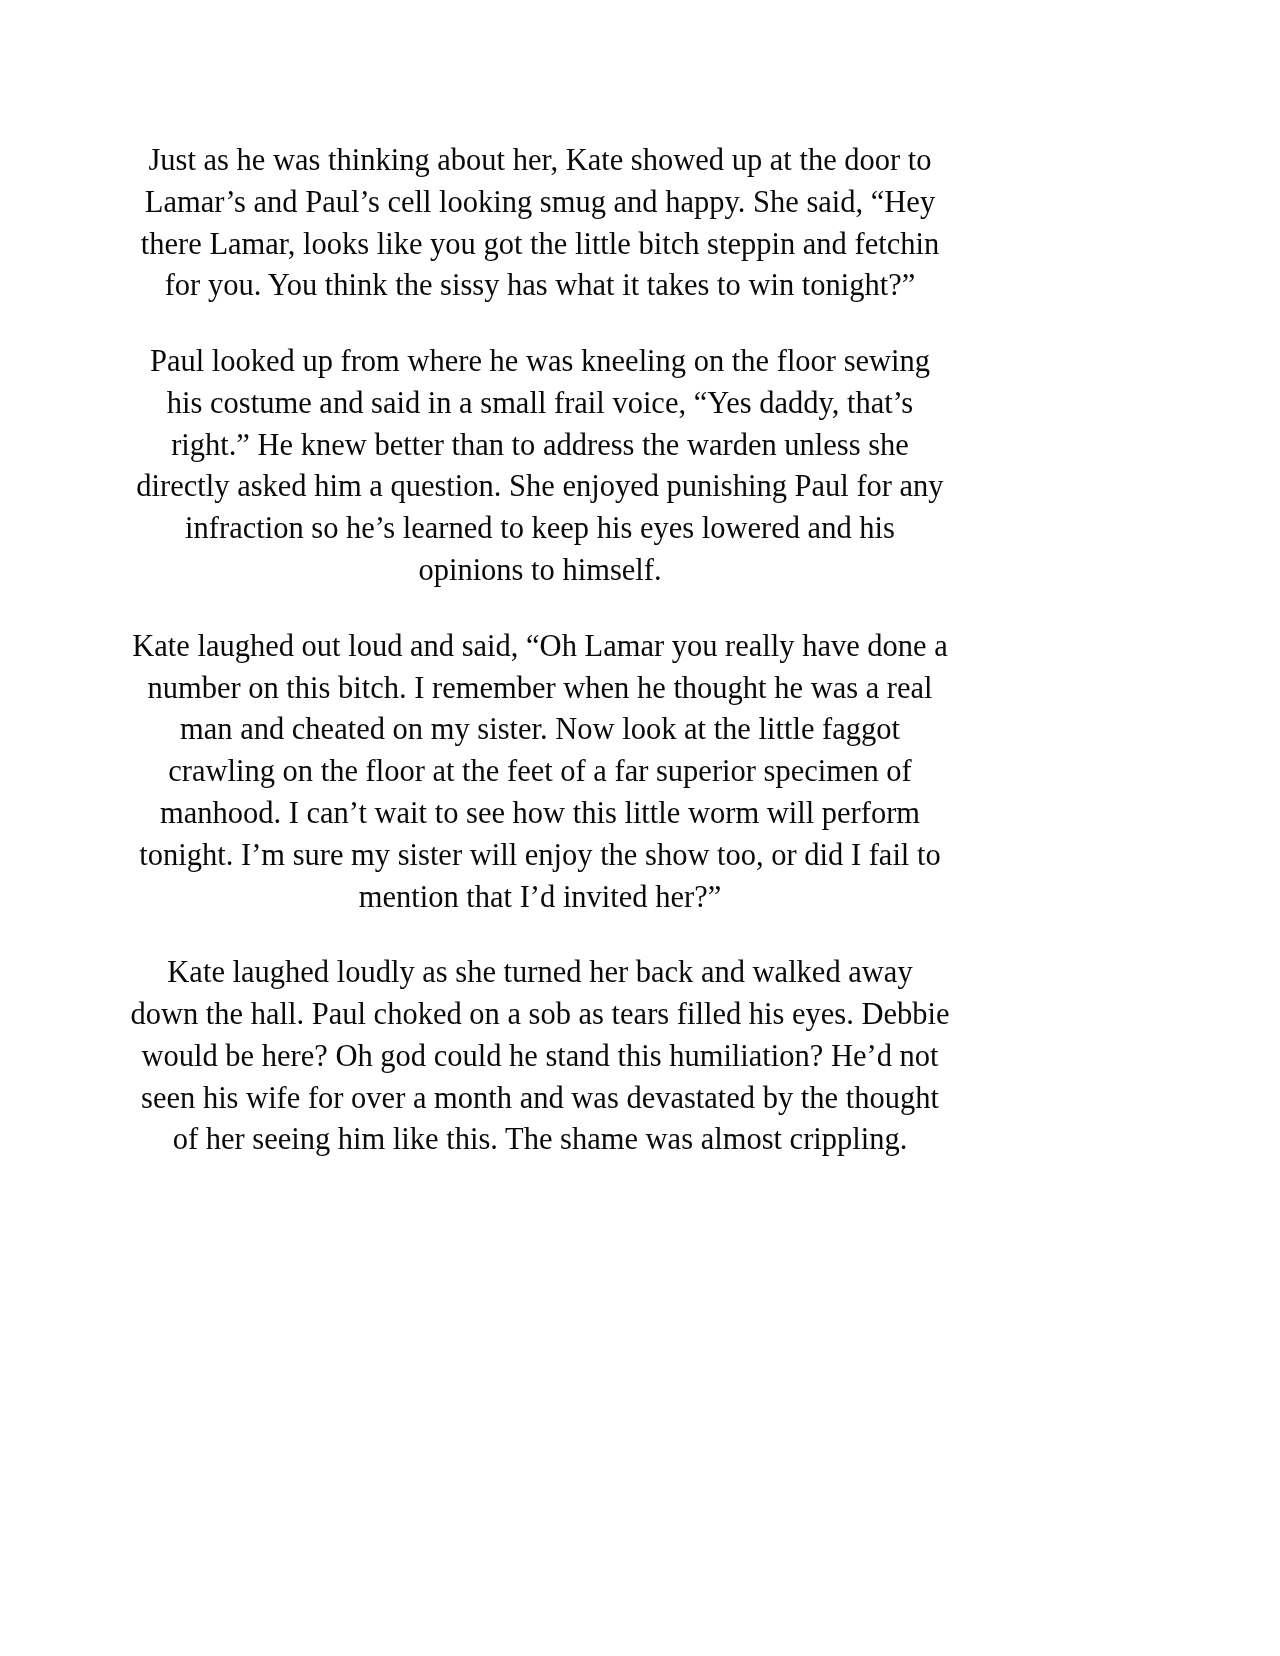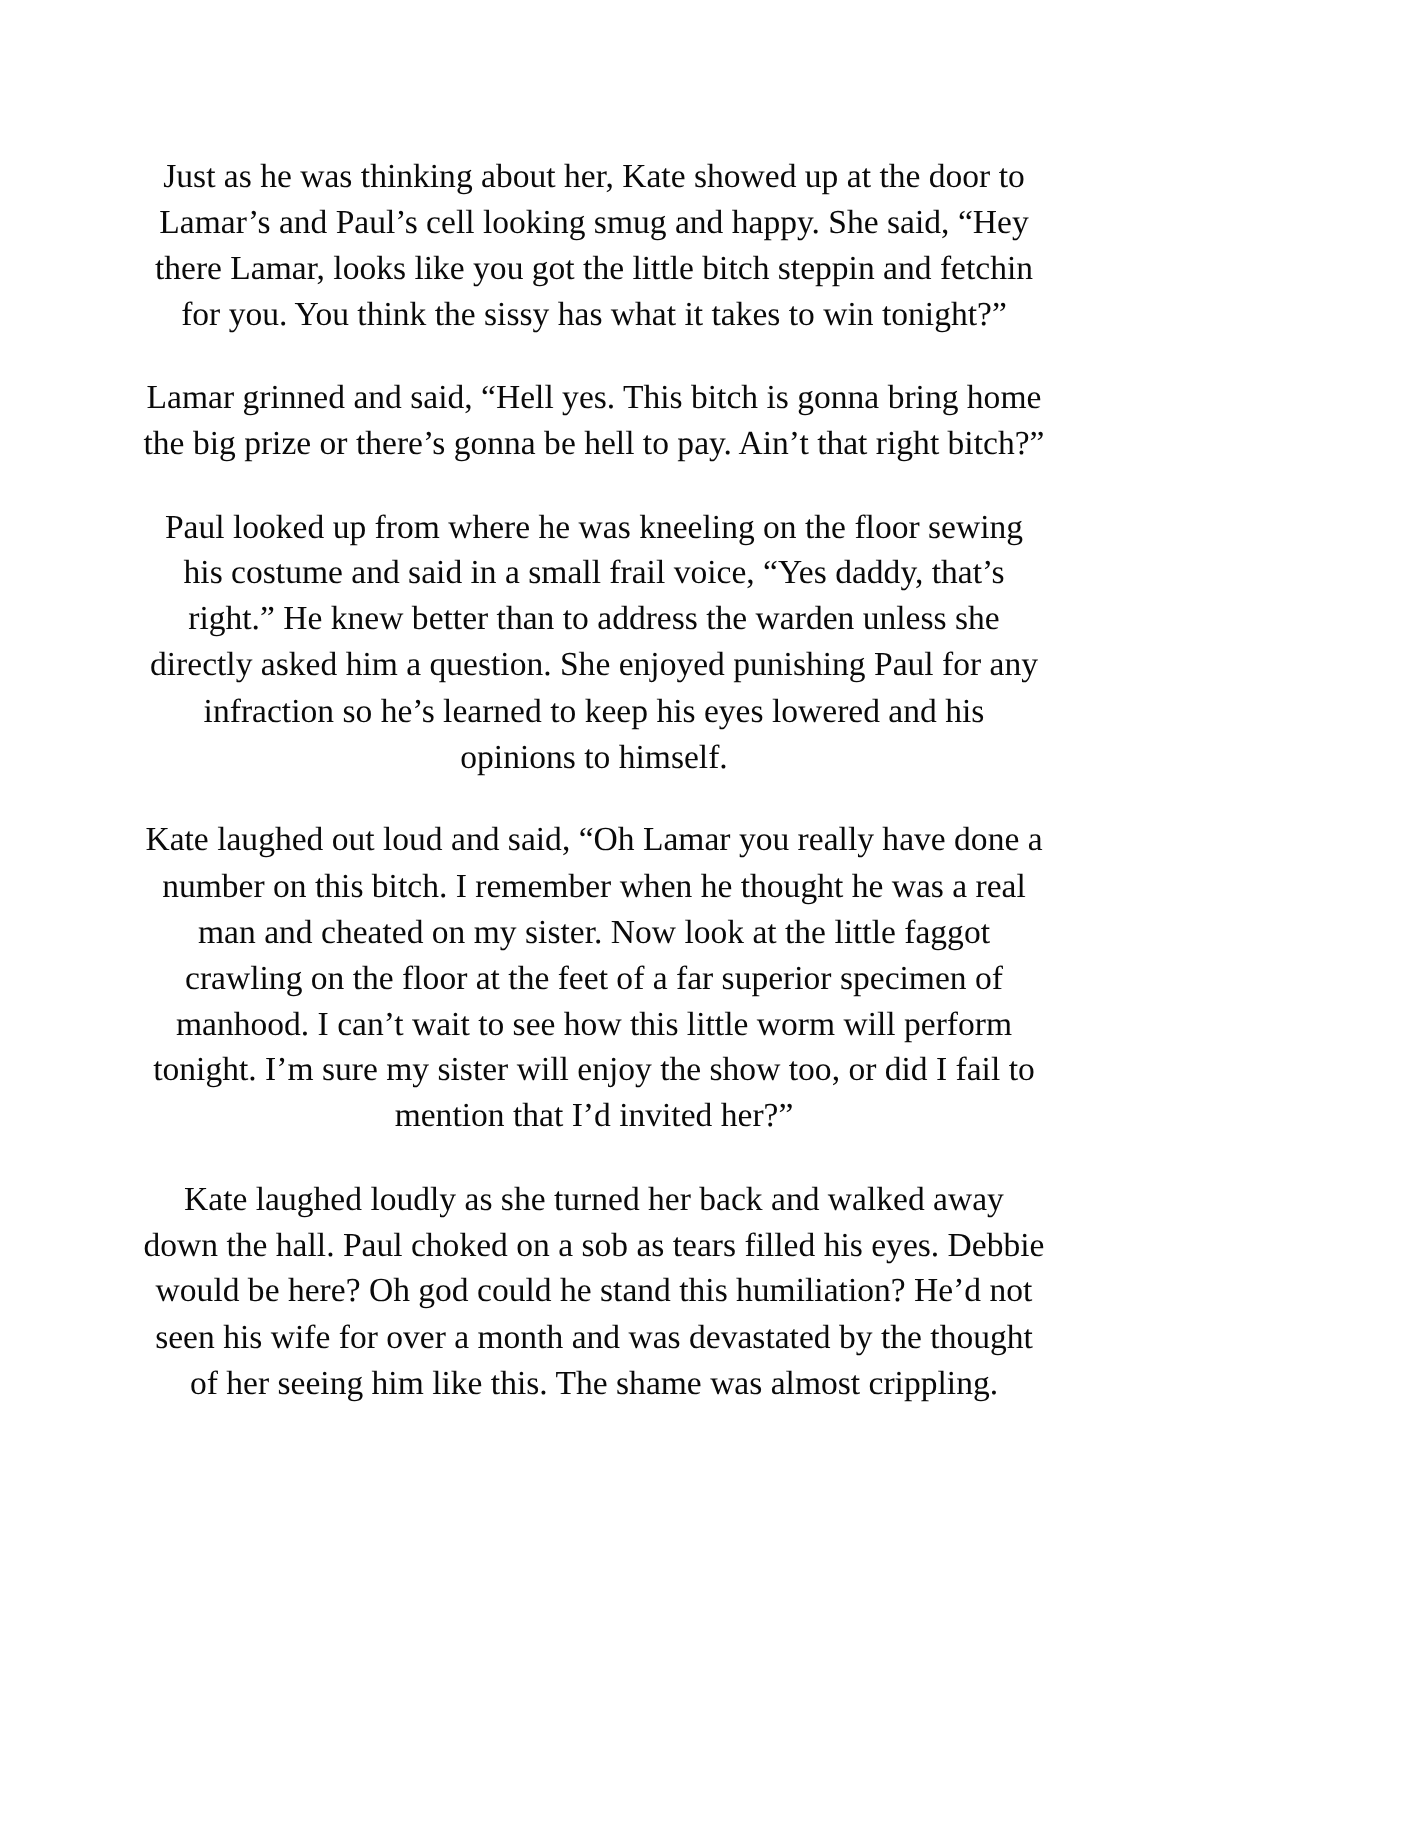--- a/index.html
+++ b/index.html
@@ -37,23 +37,20 @@
 </style>
 </head>
 <body>
 
 <div class="page">
   <div class="doc-body">
     <p class="para">
       <span class="lead">Just as he was thinking about her, Kate showed up at the door to Lamar’s and Paul’s cell looking smug and happy. She said, “Hey there Lamar, looks like you got the little bitch steppin and fetchin for you. You think the sissy has what it takes to win tonight?”</span>
     </p>
     <p class="para">
-      <span class="lead">Lamar grinned and said, “Hell yes. This bitch is gonna bring home the big prize or there’s gonna be hell to pay. Ain’t that right bitch?”</span>
-    </p>
-    <p class="para">
       <span class="lead">Paul looked up from where he was kneeling on the floor sewing his costume and said in a small frail voice, “Yes daddy, that’s right.” He knew better than to address the warden unless she directly asked him a question. She enjoyed punishing Paul for any infraction so he’s learned to keep his eyes lowered and his opinions to himself.</span>
     </p>
     <p class="para">
       <span class="lead">Kate laughed out loud and said, “Oh Lamar you really have done a number on this bitch. I remember when he thought he was a real man and cheated on my sister. Now look at the little faggot crawling on the floor at the feet of a far superior specimen of manhood. I can’t wait to see how this little worm will perform tonight. I’m sure my sister will enjoy the show too, or did I fail to mention that I’d invited her?”</span>
     </p>
     <p class="para">
       <span class="lead">Kate laughed loudly as she turned her back and walked away down the hall. Paul choked on a sob as tears filled his eyes. Debbie would be here? Oh god could he stand this humiliation? He’d not seen his wife for over a month and was devastated by the thought of her seeing him like this. The shame was almost crippling.</span>
     </p>
   </div>
 </div>

